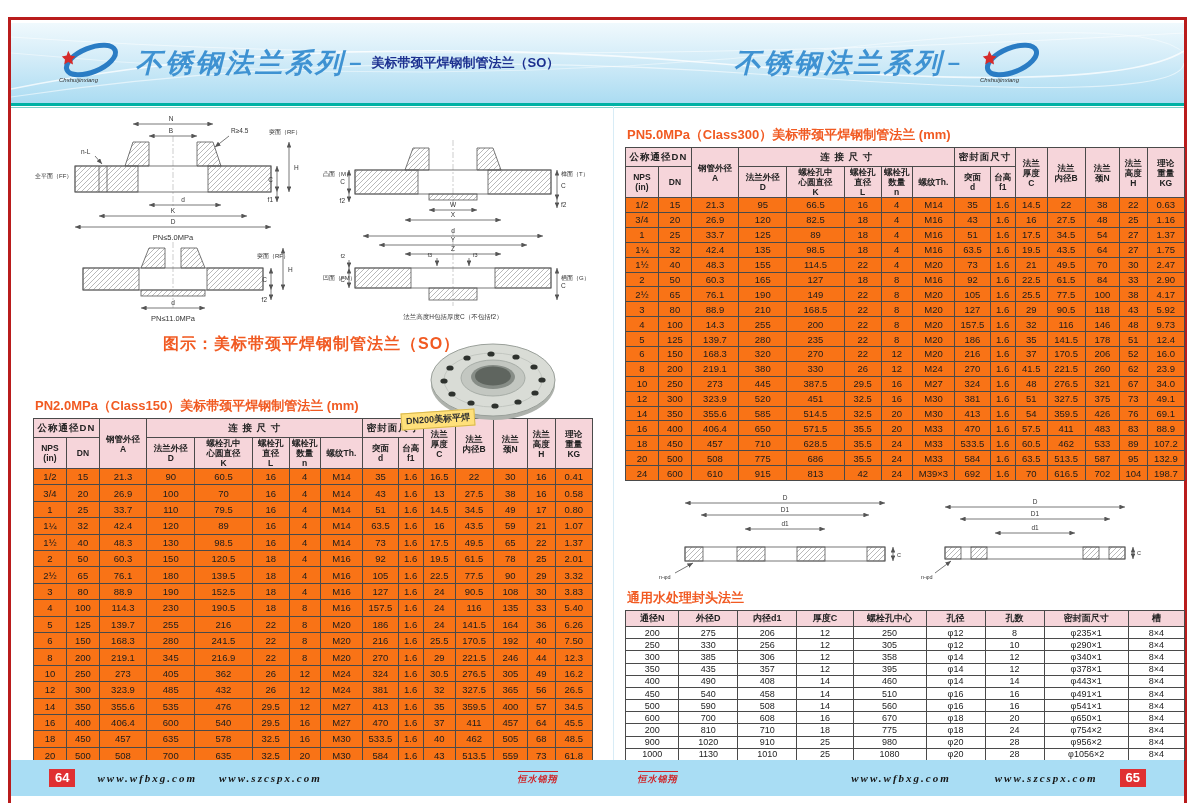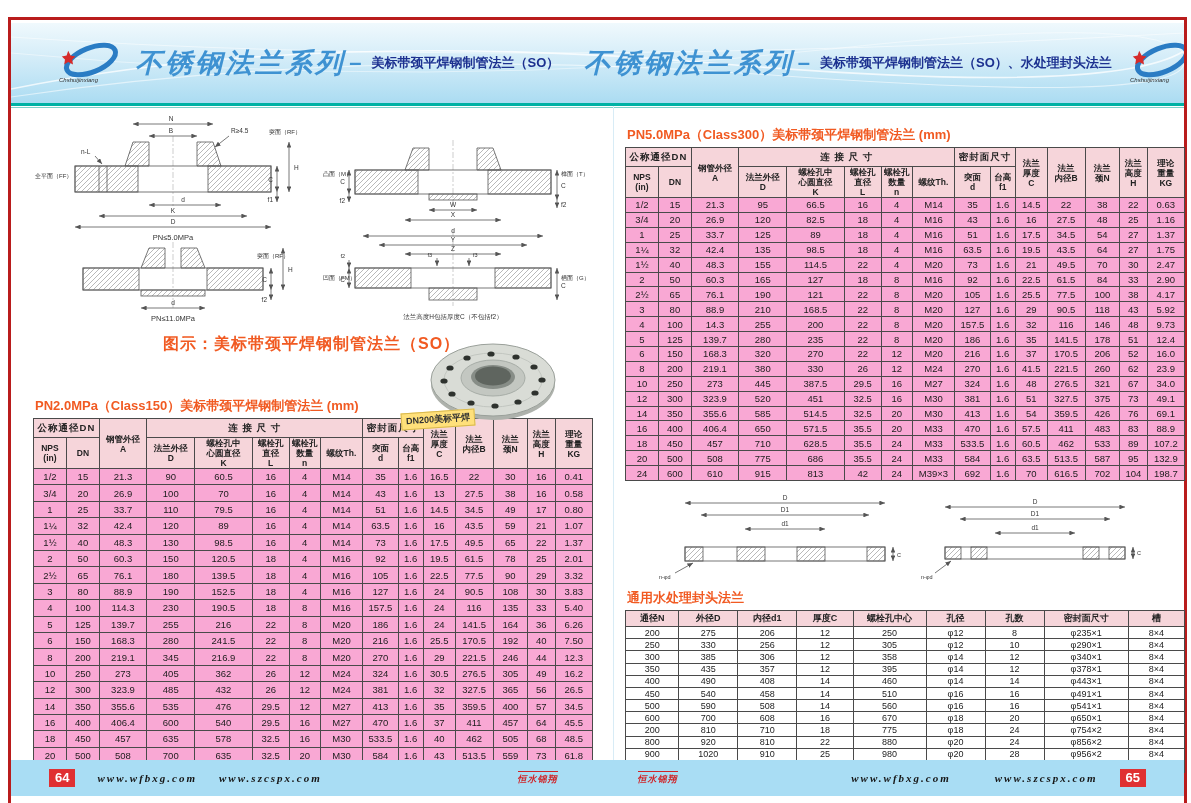--- a/index.html
+++ b/index.html
@@ -38,21 +38,21 @@
 
   
   .pagecol{position:absolute;top:90px;width:560px;}
   .pagecol.left{left:22px;}
   .pagecol.right{left:614px;}
 
   .tbl-title{color:#f15a22;font-weight:bold;font-size:13px;margin:4px 0 3px 2px;white-space:nowrap;}
   .caption{color:#f15a22;font-weight:bold;font-size:16px;letter-spacing:1px;}
   .caption.center{text-align:center;}
 
-  table.spec{border-collapse:collapse;width:100%;table-layout:fixed;background:#f9a8d4;}
+  table.spec{border-collapse:collapse;width:100%;table-layout:fixed;background:#f97316;}
   table.spec th,table.spec td{border:1px solid #4a4a4a;text-align:center;padding:0;overflow:hidden;}
   table.spec thead th{background:#f6d5da;font-weight:bold;font-size:8.5px;
     line-height:1.18;white-space:pre-line;color:#222;}
   table.spec thead th.grp{font-size:9.5px;letter-spacing:1px;height:18px;}
   table.spec tbody td{font-size:9.5px;color:#1c1c1c;}
   #t150 tbody td{height:15.4px;}
   #t300 tbody td{height:13.9px;}
   table.water{border-collapse:collapse;width:100%;table-layout:fixed;background:#fff;margin-top:2px;}
   table.water th,table.water td{border:1px solid #4a4a4a;text-align:center;padding:0;}
   table.water thead th{background:#f6d5da;font-weight:bold;font-size:9px;height:15px;color:#222;}
@@ -87,21 +87,20 @@
         <text x="10" y="44" font-size="6" font-style="italic" fill="#c03a3a">Chshuijinxiang</text>
       </svg>
       <span class="series-title">不锈钢法兰系列</span>
       <span class="series-dash">–</span>
       <span class="hdr-sub">美标带颈平焊钢制管法兰（SO）</span>
     </div>
 
     <div class="hdr hdr-right">
       <span class="series-title">不锈钢法兰系列</span>
       <span class="series-dash">–</span>
-      <span class="hdr-sub">美标带颈平焊钢制管法兰（SO）、水处理封头法兰</span>
       <svg class="logo" viewBox="0 0 78 50">
         <ellipse cx="42" cy="22" rx="26" ry="12" fill="none" stroke="#2a7cc4" stroke-width="5" transform="rotate(-22 42 22)"></ellipse>
         <path d="M20,14 l3,6 6,1 -4,4 1,6 -6,-3 -5,3 1,-6 -4,-4 6,-1 z" fill="#d52b2b" transform="scale(0.8) translate(4,2)"></path>
         <text x="10" y="44" font-size="6" font-style="italic" fill="#c03a3a">Chshuijinxiang</text>
       </svg>
     </div>
   </div>
   <div class="teal-rule"></div>
   <div class="teal-rule2"></div>
   <div class="page-divider"></div>
@@ -820,21 +819,21 @@
             <td>61.5</td>
             <td>84</td>
             <td>33</td>
             <td>2.90</td>
           </tr>
           <tr>
             <td>2½</td>
             <td>65</td>
             <td>76.1</td>
             <td>190</td>
-            <td>121</td>
+            <td>149</td>
             <td>22</td>
             <td>8</td>
             <td>M20</td>
             <td>105</td>
             <td>1.6</td>
             <td>25.5</td>
             <td>77.5</td>
             <td>100</td>
             <td>38</td>
             <td>4.17</td>
@@ -1206,31 +1205,20 @@
             <td>810</td>
             <td>710</td>
             <td>18</td>
             <td>775</td>
             <td>φ18</td>
             <td>24</td>
             <td>φ754×2</td>
             <td>8×4</td>
           </tr>
           <tr>
-            <td>800</td>
-            <td>920</td>
-            <td>810</td>
-            <td>22</td>
-            <td>880</td>
-            <td>φ20</td>
-            <td>24</td>
-            <td>φ856×2</td>
-            <td>8×4</td>
-          </tr>
-          <tr>
             <td>900</td>
             <td>1020</td>
             <td>910</td>
             <td>25</td>
             <td>980</td>
             <td>φ20</td>
             <td>28</td>
             <td>φ956×2</td>
             <td>8×4</td>
           </tr>

